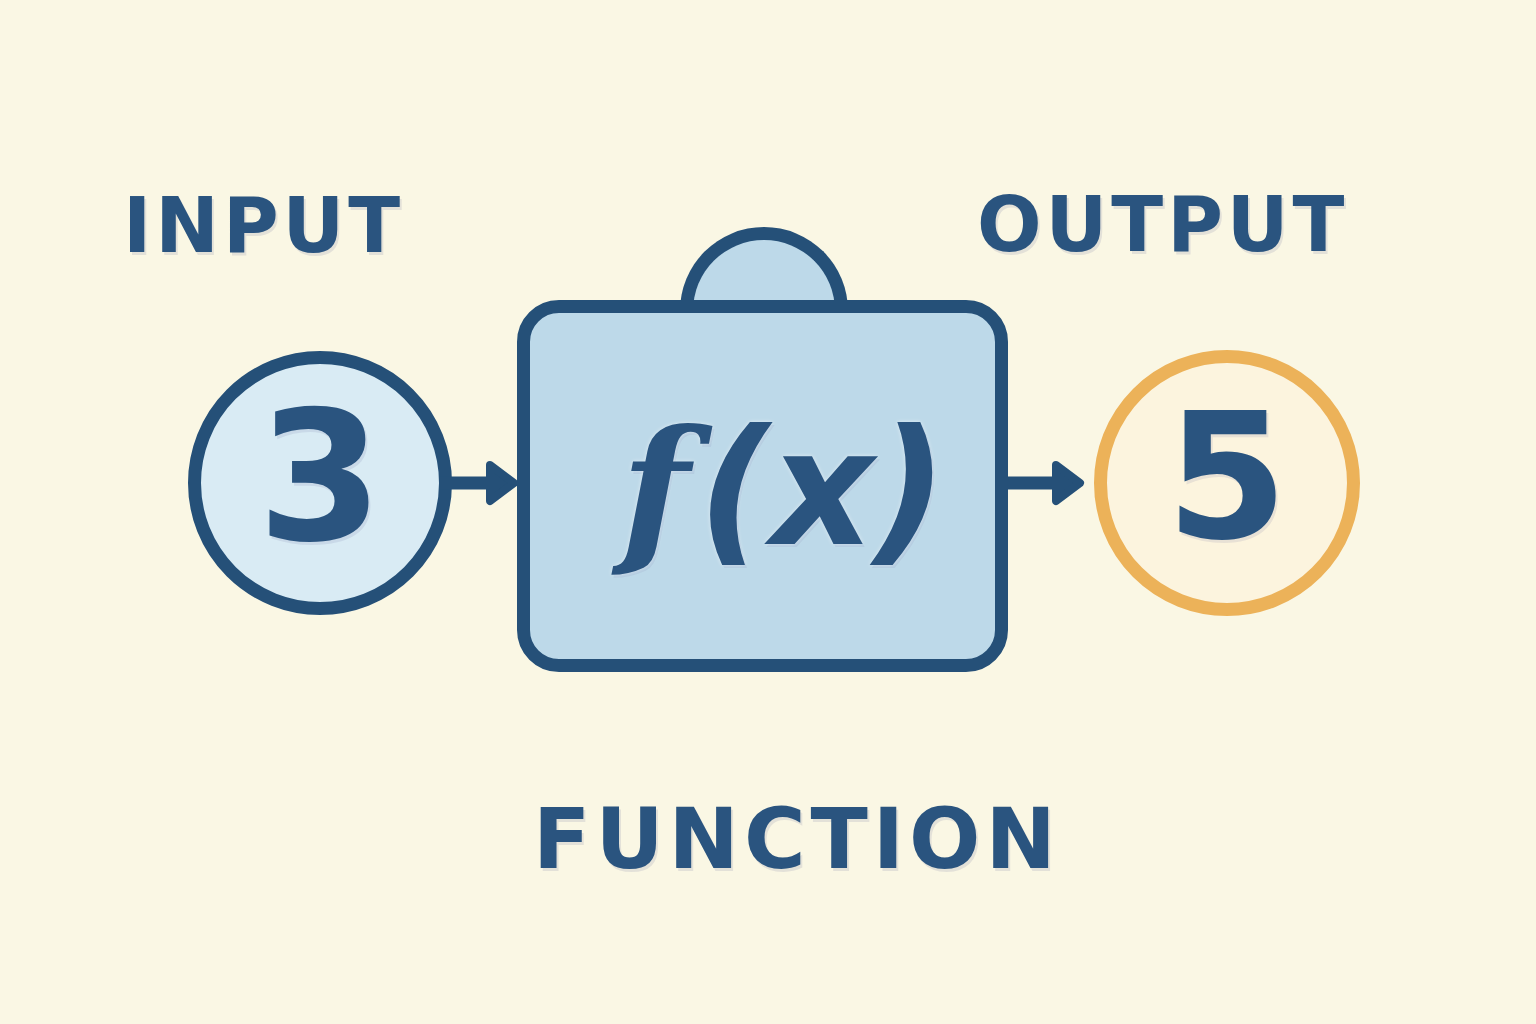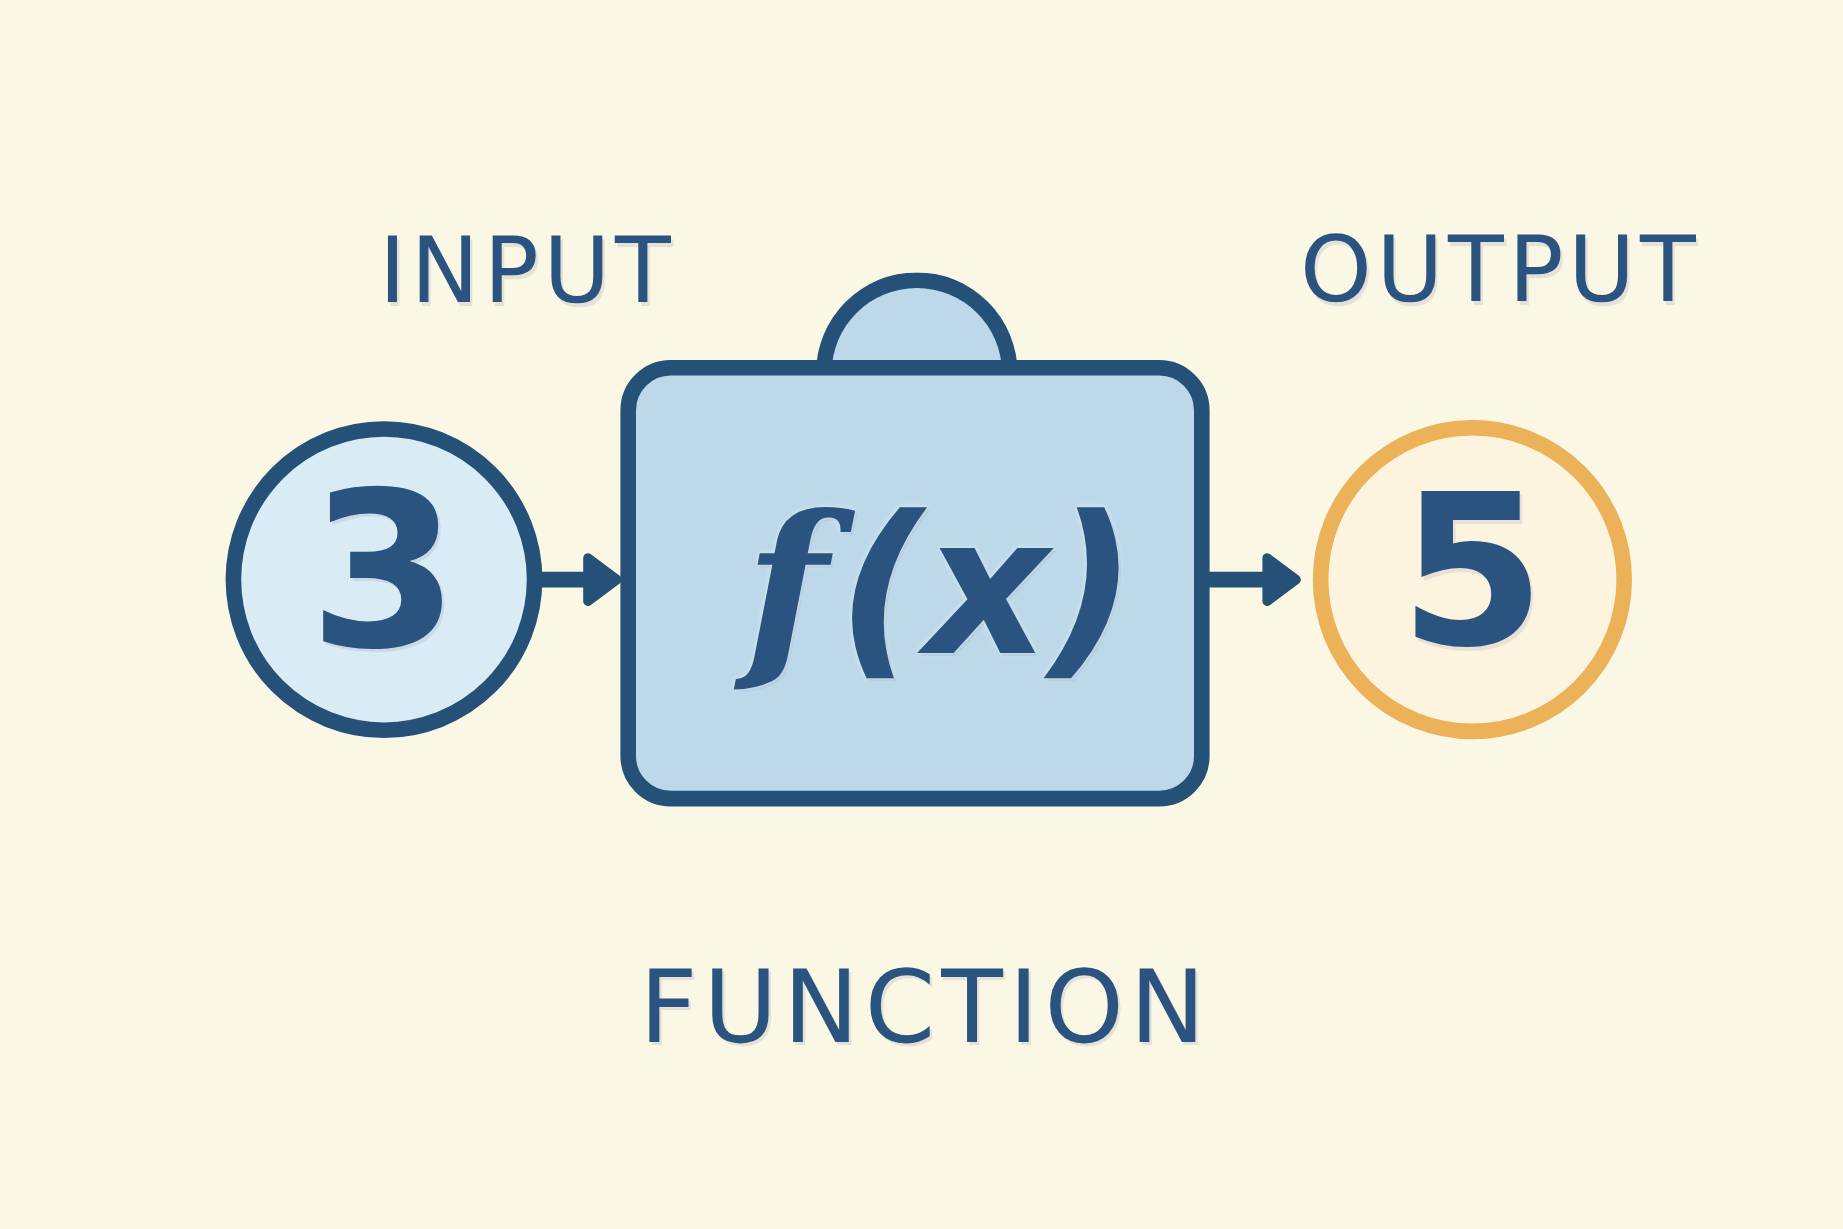--- a/index.html
+++ b/index.html
@@ -20,22 +20,22 @@
   }
   .stage {
     position: relative;
     width: 1536px;
     height: 1024px;
     background: var(--bg);
   }
   .label {
     position: absolute;
     color: var(--navy);
-    font-weight: normal;
-    text-align: right;
+    font-weight: bold;
+    text-align: left;
     letter-spacing: 4px;
     line-height: 1;
     text-shadow: 2px 3px 0 rgba(90, 90, 150, 0.14);
     white-space: nowrap;
   }
   .label-input  { left: 123px;  top: 188px; width: 440px; font-size: 76px; }
   .label-output { left: 977px;  top: 187px; width: 440px; font-size: 76px; }
   .label-function { left: 533px; top: 797px; width: 460px; font-size: 84px; letter-spacing: 5px; }
 
   .node {

